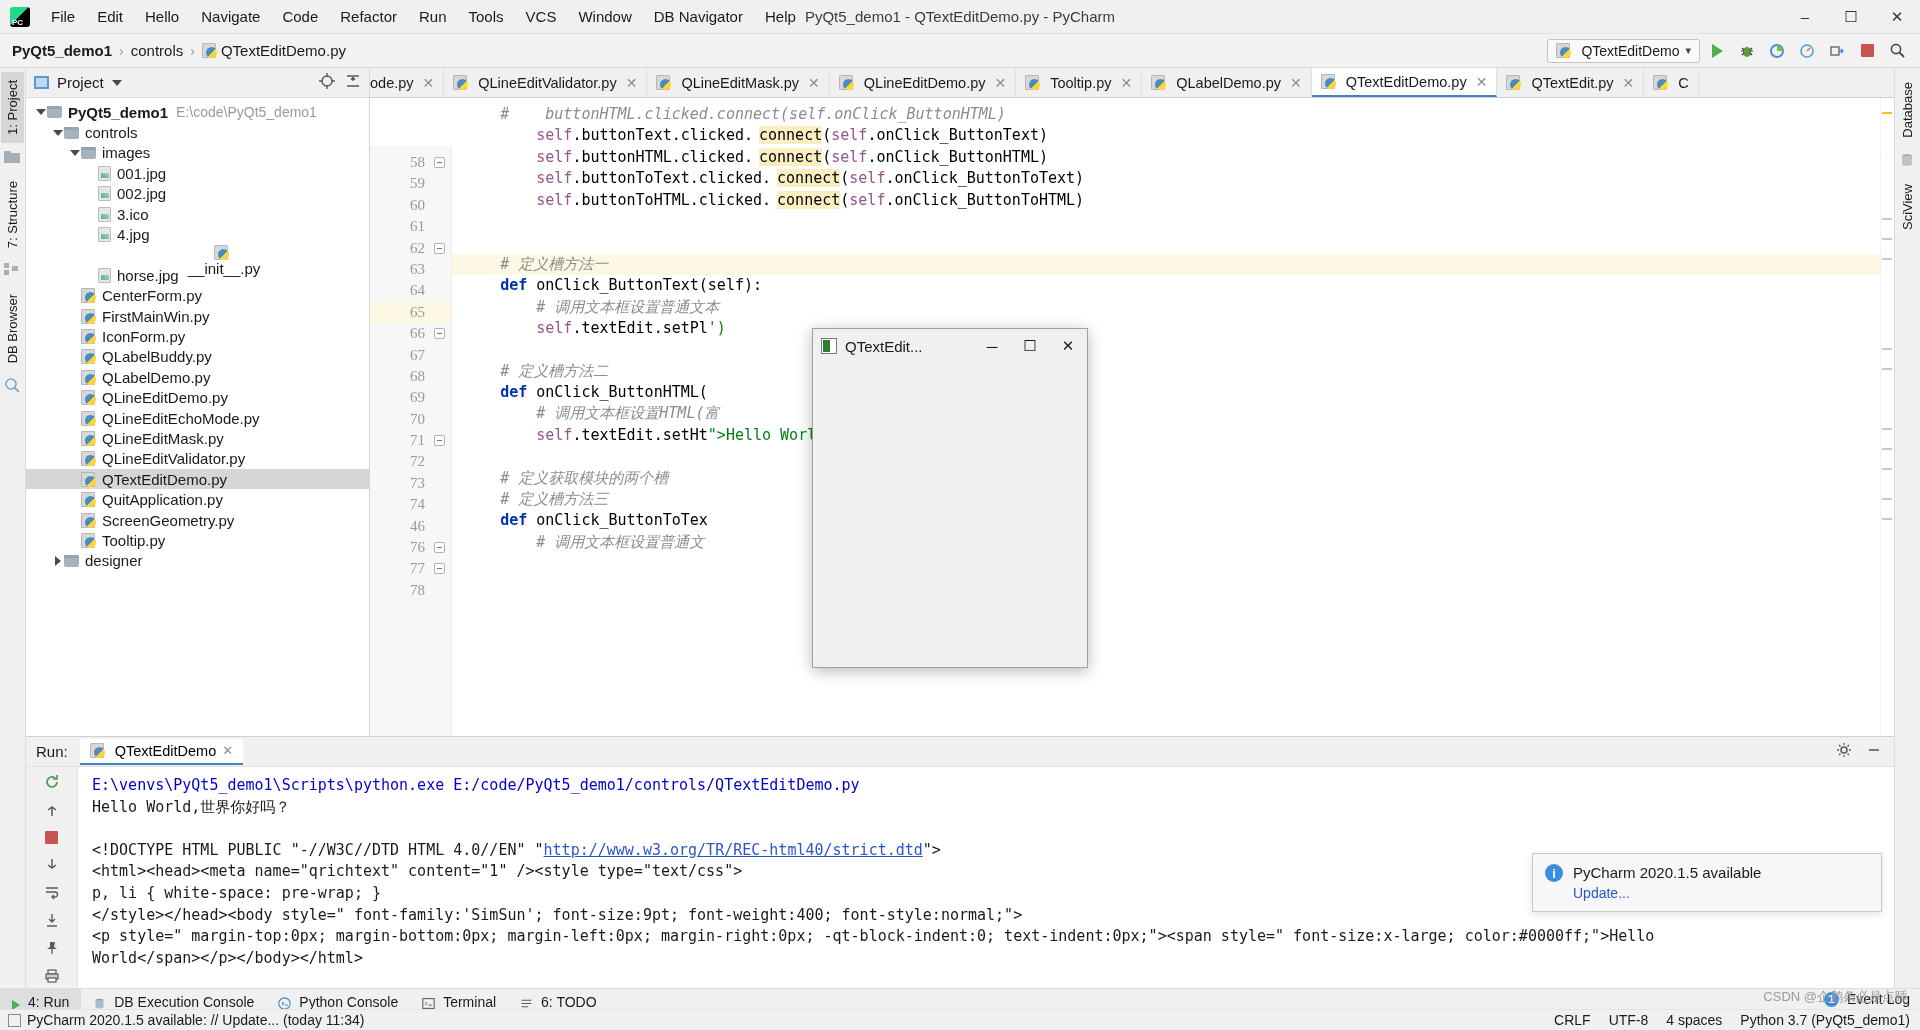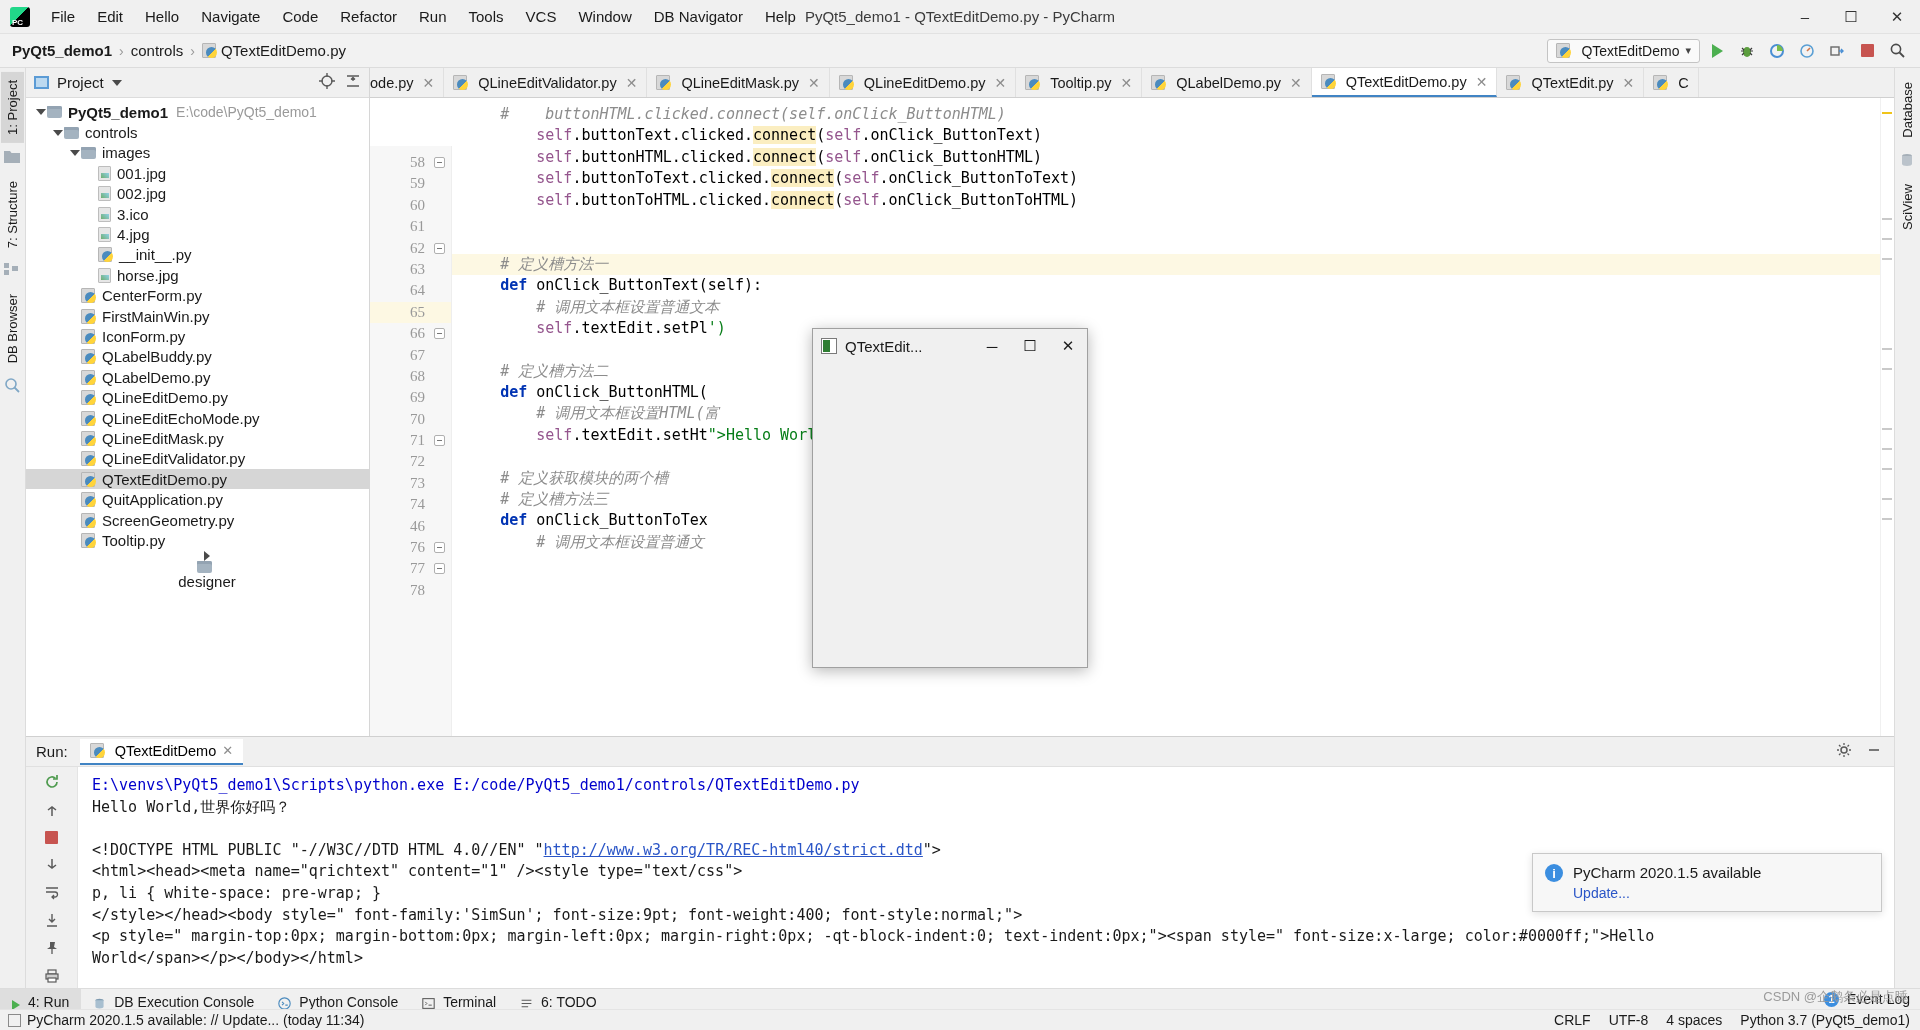--- a/index.html
+++ b/index.html
@@ -146,21 +146,21 @@
   .code {
     flex: 1; padding-top: 6px; font-family: "DejaVu Sans Mono", monospace;
     font-size: 15px; white-space: pre; overflow: hidden; position: relative;
   }
   .cline { height: 21.4px; line-height: 21.4px; padding-left: 12px; }
   .cline.cur { background: #fdf8e3; }
   .kw { color: #0033b3; font-weight: 600; }
   .self { color: #94558d; }
   .cmt { color: #8c8c8c; font-style: italic; }
   .str { color: #067d17; }
-  .hl { background: #fbeec1; }
+  .hl { background: #fbeec1; margin-left: 6px; }
 
   .breadfoot {
     height: 24px; background:#f4f4f4; border-top:1px solid #e3e3e3;
     display:flex; align-items:center; justify-content:center; font-size:14px; color:#3c3c3c;
   }
 
   
   .markers { width: 14px; background:#fff; flex:none; position:relative; border-left:1px solid #f0f0f0;}
   .mk { position:absolute; right:2px; width:10px; height:2px; background:#c9c9c9; }
   .mk.y { background:#f0c419; }
@@ -402,21 +402,21 @@
           <div class="trow" style="padding-left: 59px;">
             <span class="tarrow none"></span>
             <span class="img-ic"></span>
             <span class="tlabel">3.ico</span>
           </div>
           <div class="trow" style="padding-left: 59px;">
             <span class="tarrow none"></span>
             <span class="img-ic"></span>
             <span class="tlabel">4.jpg</span>
           </div>
-          <div class="trow" style="padding-left: 59px;">
+          <div class="trow" style="padding-left: 59px; flex-direction: column;">
             <span class="tarrow none"></span>
             <span class="py-ic" style="margin-right: 7px;"></span>
             <span class="tlabel">__init__.py</span>
           </div>
           <div class="trow" style="padding-left: 59px;">
             <span class="tarrow none"></span>
             <span class="img-ic"></span>
             <span class="tlabel">horse.jpg</span>
           </div>
           <div class="trow" style="padding-left: 42px;">
@@ -477,21 +477,21 @@
           <div class="trow" style="padding-left: 42px;">
             <span class="tarrow none"></span>
             <span class="py-ic" style="margin-right: 7px;"></span>
             <span class="tlabel">ScreenGeometry.py</span>
           </div>
           <div class="trow" style="padding-left: 42px;">
             <span class="tarrow none"></span>
             <span class="py-ic" style="margin-right: 7px;"></span>
             <span class="tlabel">Tooltip.py</span>
           </div>
-          <div class="trow" style="padding-left: 25px; flex-direction: column;">
+          <div class="trow" style="padding-left: 25px;">
             <span class="tarrow">
               <i style="border-width: 5px 0px 5px 6px; border-top-style: solid; border-top-color: transparent; border-bottom-style: solid; border-bottom-color: transparent; border-left-style: solid; border-left-color: rgb(74, 74, 74); border-right-style: initial; border-right-color: initial;"></i>
             </span>
             <span class="folder-ic"></span>
             <span class="tlabel">designer</span>
           </div>
         </div>
     </div>
 
     <div class="editorarea">

